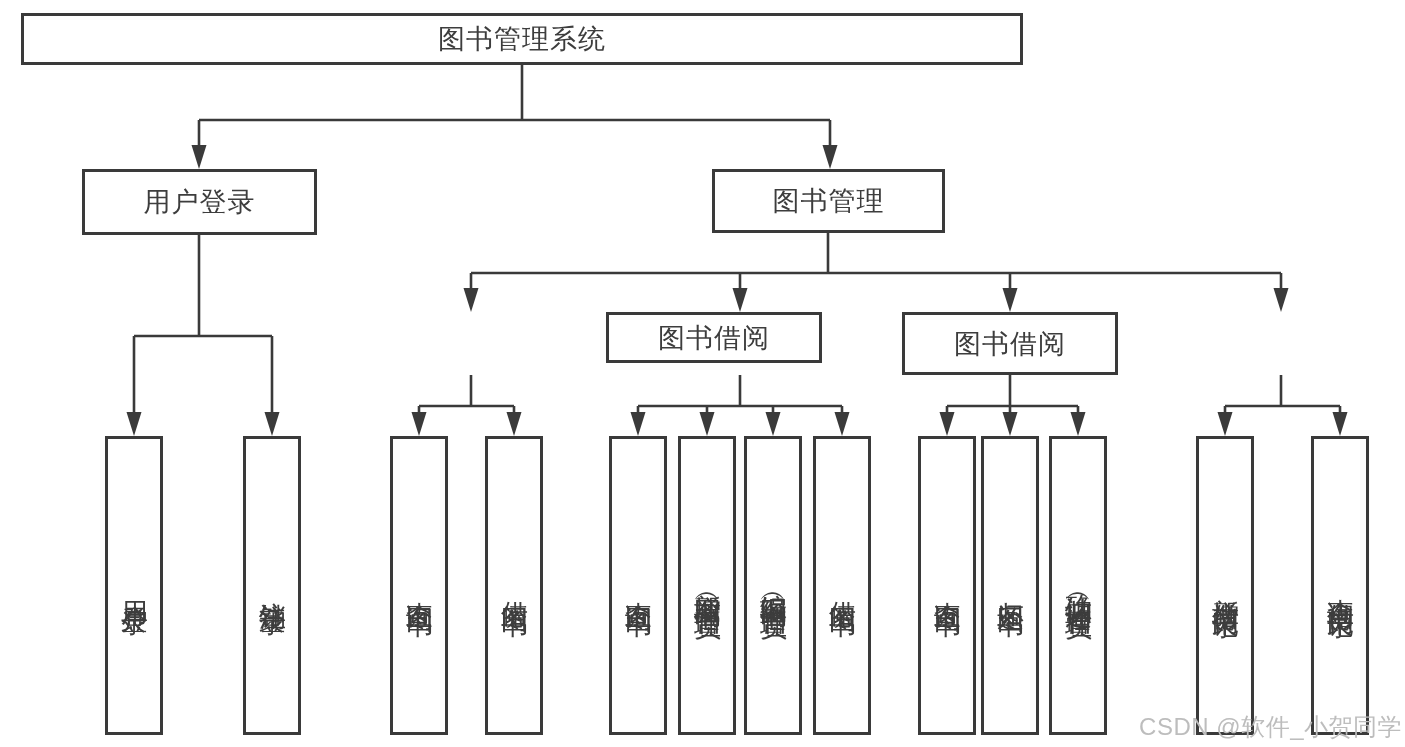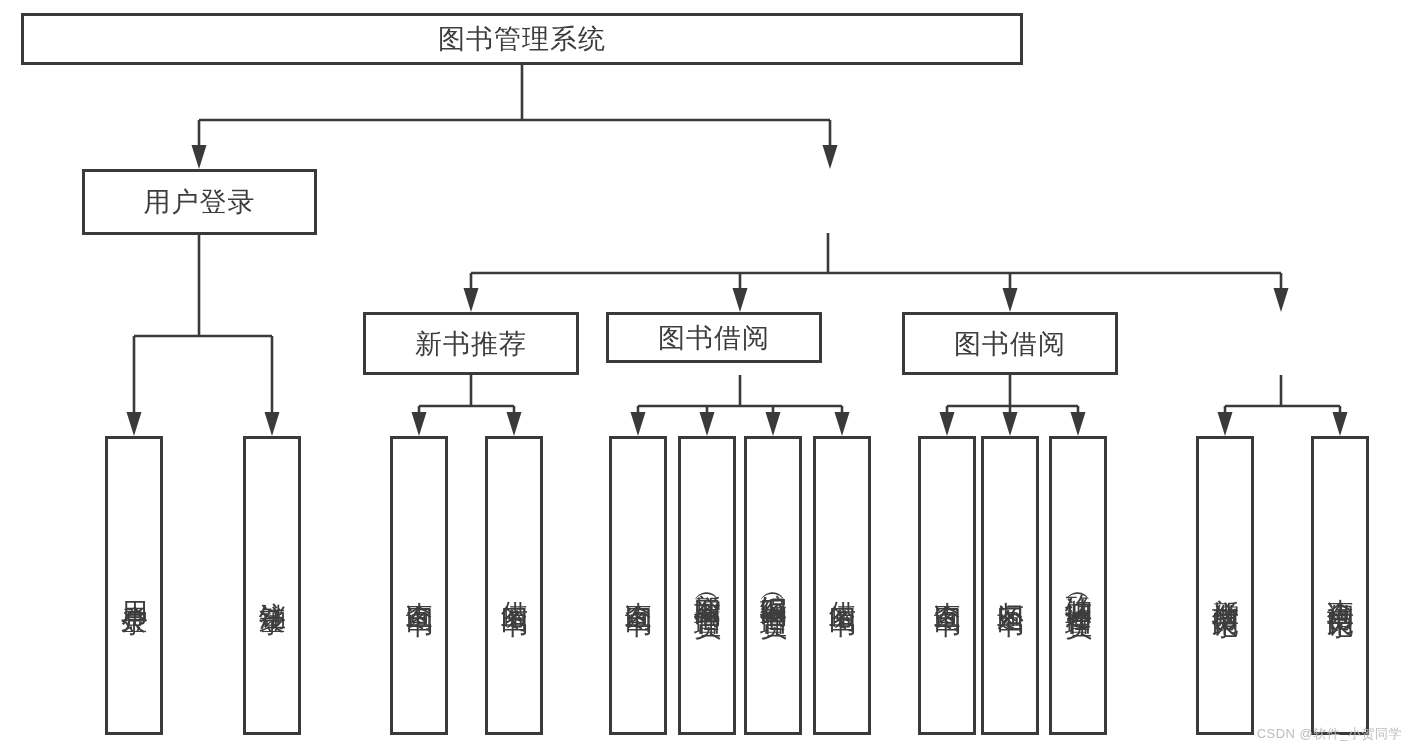--- a/index.html
+++ b/index.html
@@ -51,21 +51,21 @@
     font-size:27px;
     line-height:1;
     letter-spacing:3px;
     color:var(--text);
     white-space:nowrap;
   }
   .watermark{
     position:absolute;
     right:3px;
     bottom:4px;
-    font-size:13px;
+    font-size:24px;
     color:var(--wm);
     letter-spacing:0.5px;
     z-index:5;
     white-space:nowrap;
   }
 </style>
 </head>
 <body>
 
 <div id="stage">
@@ -151,24 +151,24 @@
     </g>
   </svg>
 
   <div class="hbox" style="left:21px;top:13px;width:1002px;height:52px">
     <span>图书管理系统</span>
   </div>
 
   <div class="hbox" style="left:82px;top:169px;width:235px;height:66px">
     <span>用户登录</span>
   </div>
-
-  <div class="hbox" style="left:363px;top:312px;width:216px;height:63px">
-    <span>新书推荐</span>
-  </div>
+  <div class="hbox" style="left:712px;top:169px;width:233px;height:64px">
+    <span>图书管理</span>
+  </div>
+
   <div class="hbox" style="left:606px;top:312px;width:216px;height:51px">
     <span>图书借阅</span>
   </div>
   <div class="hbox" style="left:902px;top:312px;width:216px;height:63px">
     <span>图书借阅</span>
   </div>
 
   <div class="vbox" style="left:105px">
     <span>用户登录</span>
   </div>

